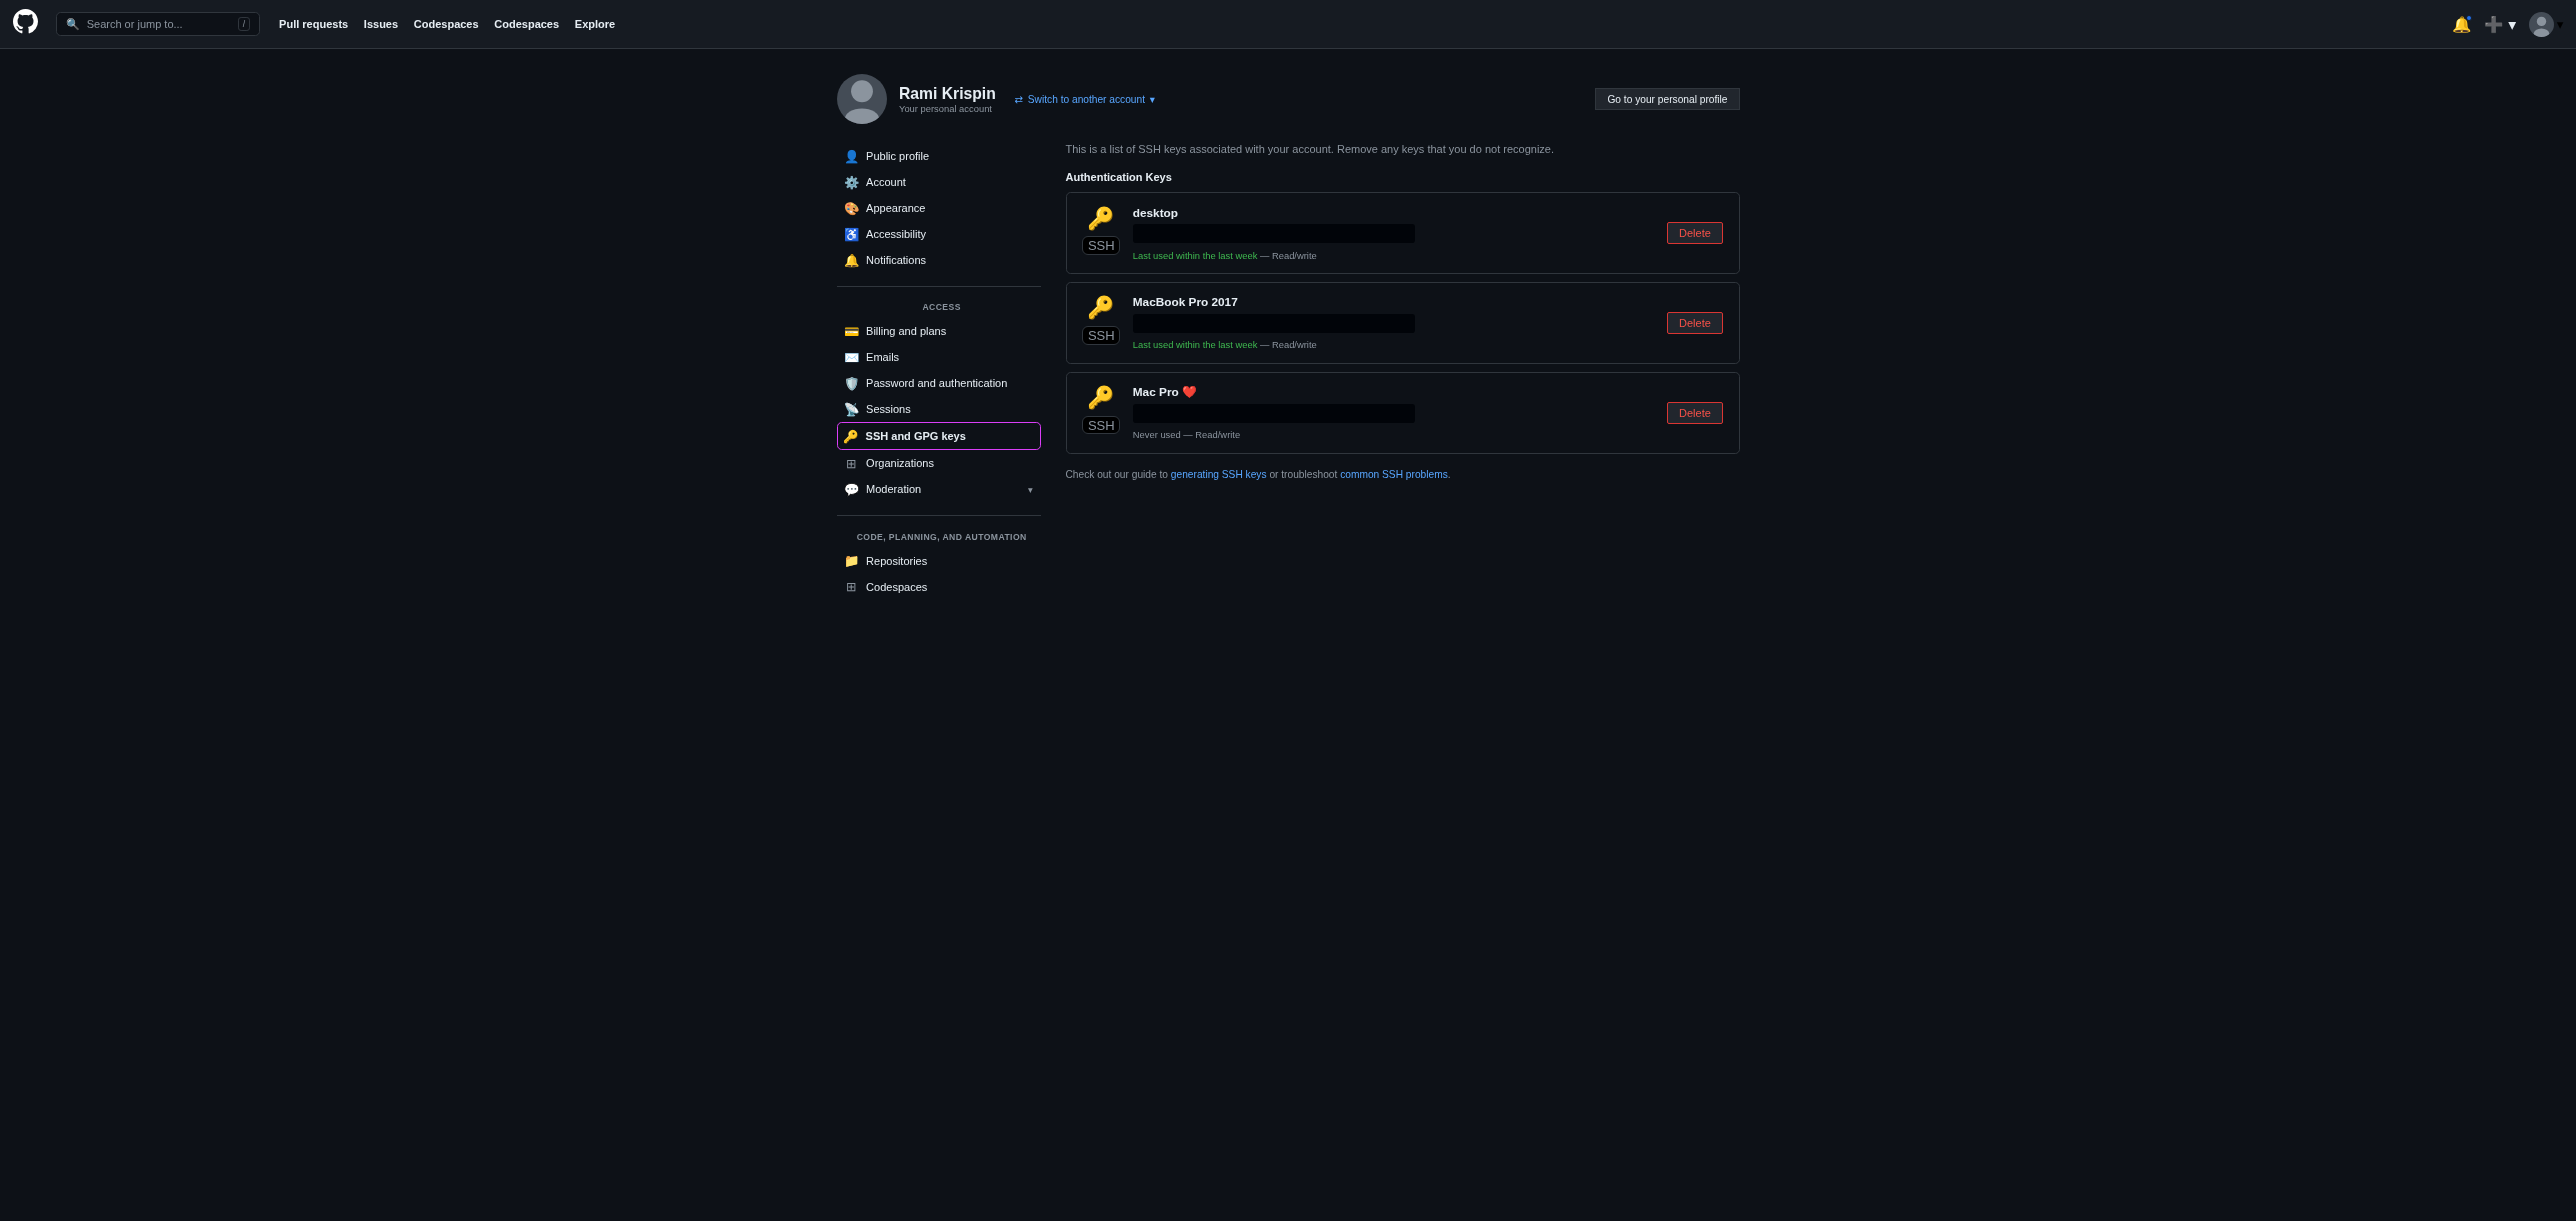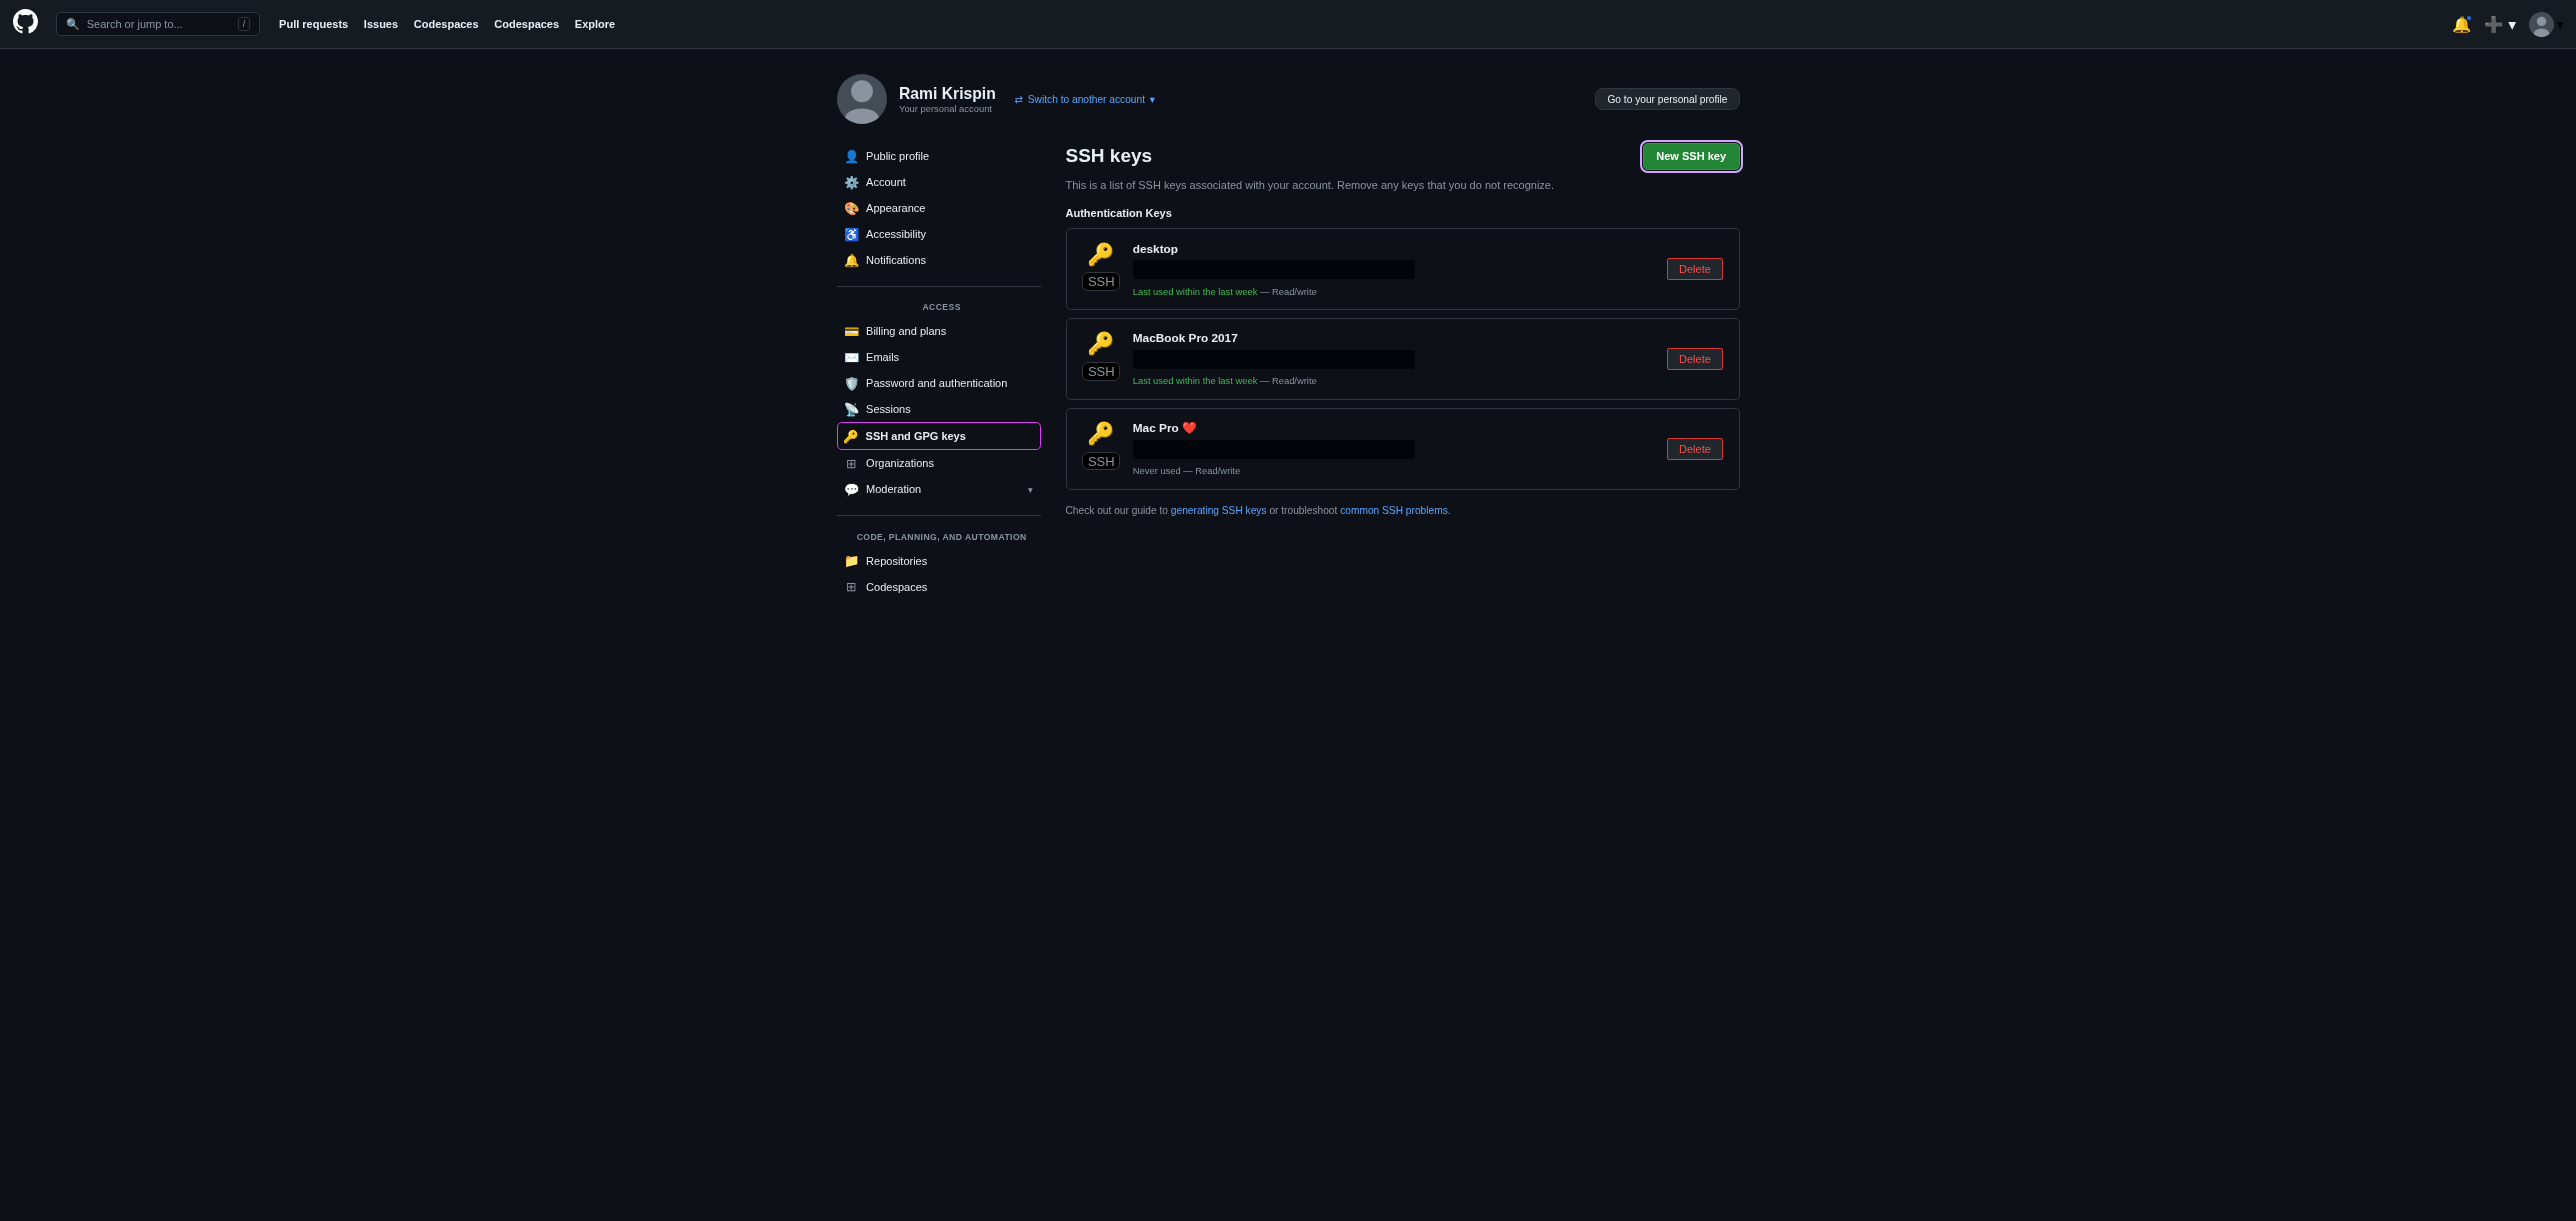--- a/index.html
+++ b/index.html
@@ -144,21 +144,21 @@
       gap: 4.7px;
       text-decoration: none;
       margin-left: 6.3px;
     }
     .personal-profile-btn {
       margin-left: auto;
       background: #21262d;
       border: 0.8px solid #30363d;
       color: #e6edf3;
       padding: 4.7px 11px;
-      border-radius: 8px;
+      border-radius: 0;
       cursor: pointer;
       font-size: 10.2px;
     }
 
     
     .sidebar {
       width: 204px;
       flex-shrink: 0;
     }
     .sidebar-section-label {
@@ -442,24 +442,20 @@
       <span class="icon">📁</span>
       <span>Repositories</span>
     </div>
     <div class="sidebar-item">
       <span class="icon">⊞</span>
       <span>Codespaces</span>
     </div>
   </aside>
 
   <main class="main-content">
-    <div class="page-header">
-      <h1 class="page-title">SSH keys</h1>
-      <button class="new-ssh-btn">New SSH key</button>
-    </div>
 
     <p class="page-desc">This is a list of SSH keys associated with your account. Remove any keys that you do not recognize.</p>
 
     <div class="section-title">Authentication Keys</div>
 
     <div class="ssh-card">
       <div class="ssh-key-icon-wrap">
         <span class="key-icon">🔑</span>
         <span class="ssh-badge">SSH</span>
       </div>

